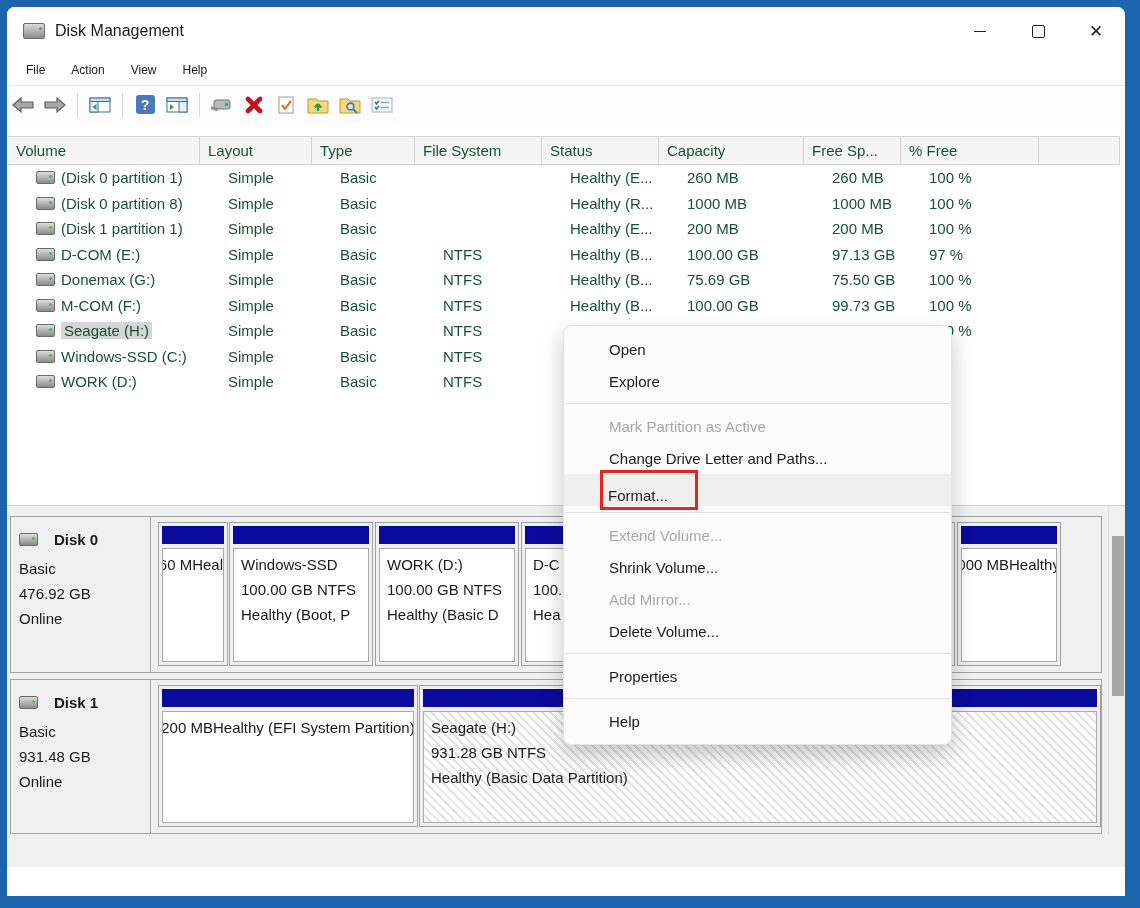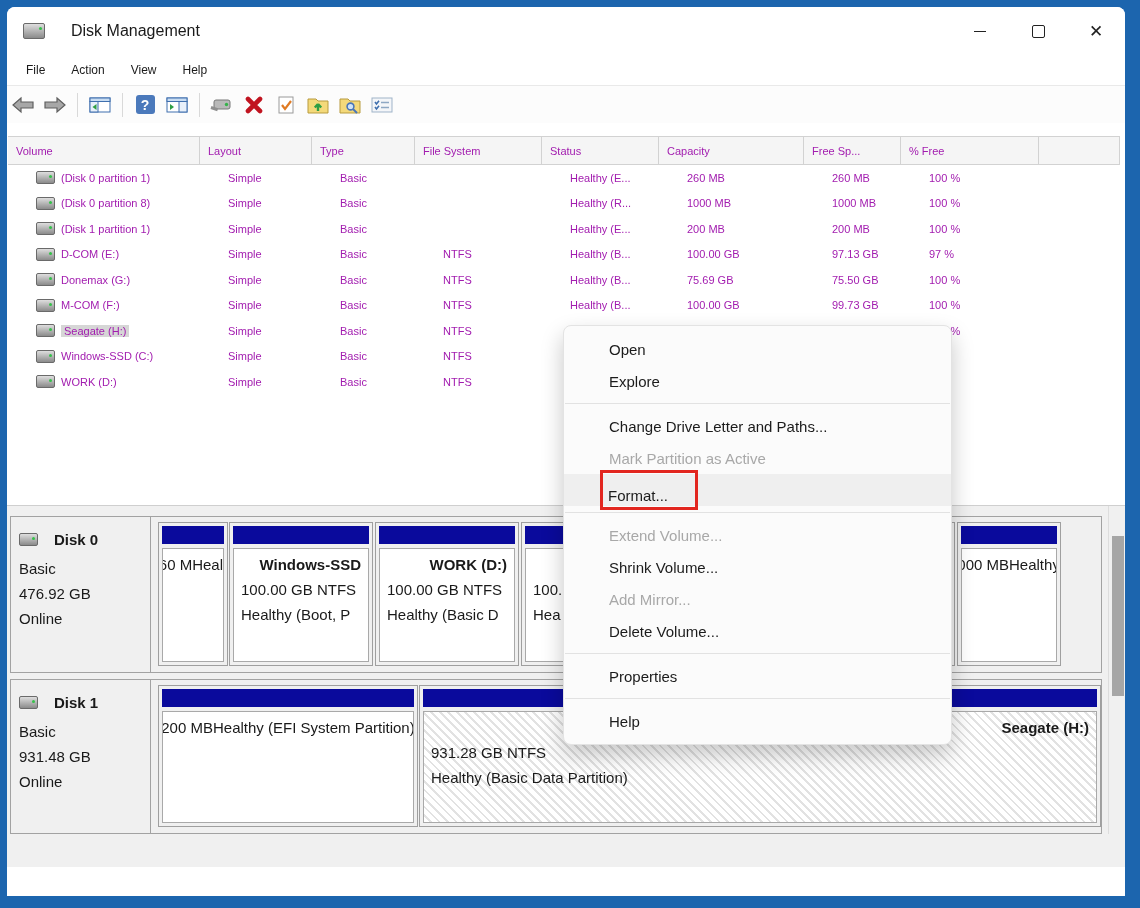--- a/index.html
+++ b/index.html
@@ -2,21 +2,21 @@
 <html><head>
 <meta charset="utf-8">
 <style>
   html,body{margin:0;padding:0;}
   #canvas{position:relative;width:1140px;height:908px;background:#1c65ae;font-family:"Liberation Sans",sans-serif;overflow:hidden;}
   .window{position:absolute;left:7px;top:7px;width:1118px;height:889px;background:#ffffff;border-radius:8px 8px 0 0;overflow:hidden;}
 
   
   .titlebar{position:absolute;left:0;top:0;width:100%;height:48px;background:#fff;display:flex;align-items:center;}
   .title-icon{margin-left:16px;}
-  .title-text{margin-left:26px;font-size:16px;color:#1a1a1a;}
+  .title-text{margin-left:10px;font-size:16px;color:#1a1a1a;}
   .win-controls{position:absolute;right:0;top:0;height:48px;display:flex;}
   .wc{width:58px;height:48px;display:flex;align-items:center;justify-content:center;}
   .glyph-min{width:12px;border-bottom:1.4px solid #222;}
   .glyph-max{width:11px;height:11px;border:1.4px solid #222;border-radius:2px;}
   .glyph-close{font-size:17px;color:#222;line-height:1;}
 
   
   .menubar{position:absolute;left:0;top:48px;width:100%;height:30px;background:#fff;display:flex;align-items:center;border-bottom:1px solid #e9e9e9;}
   .mb-item{padding:0 13px;font-size:12px;color:#1a1a1a;}
   .mb-item:first-child{margin-left:6px;}
@@ -28,42 +28,42 @@
   .help-glyph{width:19px;height:19px;background:#4b79bb;color:#fff;font-weight:bold;font-size:14px;border-radius:3px;display:flex;align-items:center;justify-content:center;}
 
   
   .disk-ico{display:inline-block;width:17px;height:11px;background:linear-gradient(#dedede,#8b8b8b);border:1px solid #6a6a6a;border-radius:2px;position:relative;flex:none;}
   .disk-ico::after{content:'';position:absolute;right:2px;top:3px;width:3px;height:3px;background:#35c24a;border-radius:50%;}
   .disk-ico.big{width:20px;height:14px;}
 
   
   .toppane{position:absolute;left:0;top:116px;width:100%;height:382px;background:#fff;}
   .vtable{position:absolute;left:1px;top:13px;width:1112px;}
-  .thead,.trow{display:grid;grid-template-columns:192px 112px 103px 127px 117px 145px 97px 138px 1fr;align-items:center;font-size:11px;color:#a21caf;}
+  .thead,.trow{display:grid;grid-template-columns:192px 112px 103px 127px 117px 145px 97px 138px 1fr;align-items:center;font-size:15px;color:#14532d;}
   .thead{height:27px;background:#f5f5f5;border-top:1px solid #d2d2d2;border-bottom:1px solid #d2d2d2;}
   .thead > div{height:100%;display:flex;align-items:center;padding-left:8px;border-right:1px solid #d2d2d2;overflow:hidden;white-space:nowrap;}
   .trow{height:25.5px;padding-left:20px;}
   .trow > div{padding-left:8px;overflow:hidden;white-space:nowrap;}
   .vcell{display:flex;align-items:center;gap:6px;}
   .vname.sel{background:#d6d6d6;padding:0 3px;}
 
   
   .bottompane{position:absolute;left:0;top:498px;width:100%;height:361px;background:#f0f0f0;border-top:1px solid #cfcfcf;}
   .disk-row{position:absolute;left:3px;width:1090px;background:#f0f0f0;border:1px solid #a2a2a2;}
   .disk-row.d0{top:10px;height:155px;}
   .disk-row.d1{top:173px;height:153px;}
   .dlabel{position:absolute;left:0;top:0;bottom:0;width:140px;border-right:1px solid #a2a2a2;padding:10px 8px 0 8px;box-sizing:border-box;font-size:15px;color:#1a1a1a;line-height:25px;}
   .dname{font-weight:bold;display:flex;align-items:center;gap:16px;margin-bottom:4px;}
   .parea{position:absolute;left:141px;top:0;right:0;bottom:0;}
   .part{position:absolute;top:5px;bottom:6px;border:1px solid #9f9f9f;background:#f0f0f0;}
   .pbar{position:absolute;left:3px;right:3px;top:3px;height:18px;background:#0a0a9c;}
   .pbody{position:absolute;left:3px;right:3px;top:25px;bottom:3px;background:#fff;border:1px solid #a9a9a9;padding:3px 7px;font-size:15px;line-height:25px;color:#1a1a1a;overflow:hidden;white-space:nowrap;}
   .pbody.center{display:flex;flex-direction:row;justify-content:center;}
   .pbody.hatch{background:repeating-linear-gradient(45deg,#ffffff 0 4px,#e2e2e2 4px 6px);}
-  .pname{font-weight:bold;text-align:right;}
+  .pname{font-weight:normal;}
   .pname:empty{display:none;}
 
   
   .scroll-track{position:absolute;left:1101px;top:0;width:18px;height:328px;background:#f0f0f0;border-left:1px solid #ddd;}
   .scroll-thumb{position:absolute;left:3px;top:30px;width:12px;height:160px;background:#a6a6a6;}
 
   
   .ctxmenu{position:absolute;left:556px;top:318px;width:387px;background:#fbfbfb;border:1px solid #e3e3e3;border-radius:8px;box-shadow:0 10px 22px rgba(0,0,0,.22);padding:7px 0;z-index:50;}
   .mi{height:32px;display:flex;align-items:center;padding-left:45px;font-size:15px;color:#1b1b1b;white-space:nowrap;}
   .mi.dis{color:#a8a8a8;}
@@ -408,25 +408,25 @@
     </div>
 
     <div class="ctxmenu">
       <div class="mi">
           <span>Open</span>
         </div>
       <div class="mi">
           <span>Explore</span>
         </div>
       <div class="msep"></div>
-      <div class="mi">
-          <span>Change Drive Letter and Paths...</span>
-        </div>
       <div class="mi dis">
           <span>Mark Partition as Active</span>
+        </div>
+      <div class="mi">
+          <span>Change Drive Letter and Paths...</span>
         </div>
       <div class="mi hl">
         <span class="redbox"><span>Format...</span></span>
       </div>
       <div class="msep"></div>
       <div class="mi dis">
           <span>Extend Volume...</span>
         </div>
       <div class="mi">
           <span>Shrink Volume...</span>

